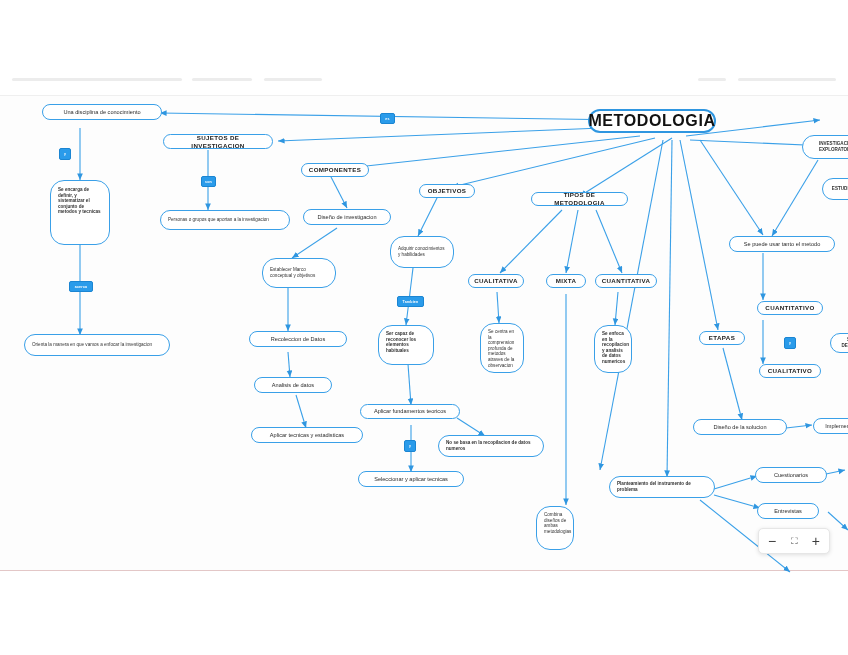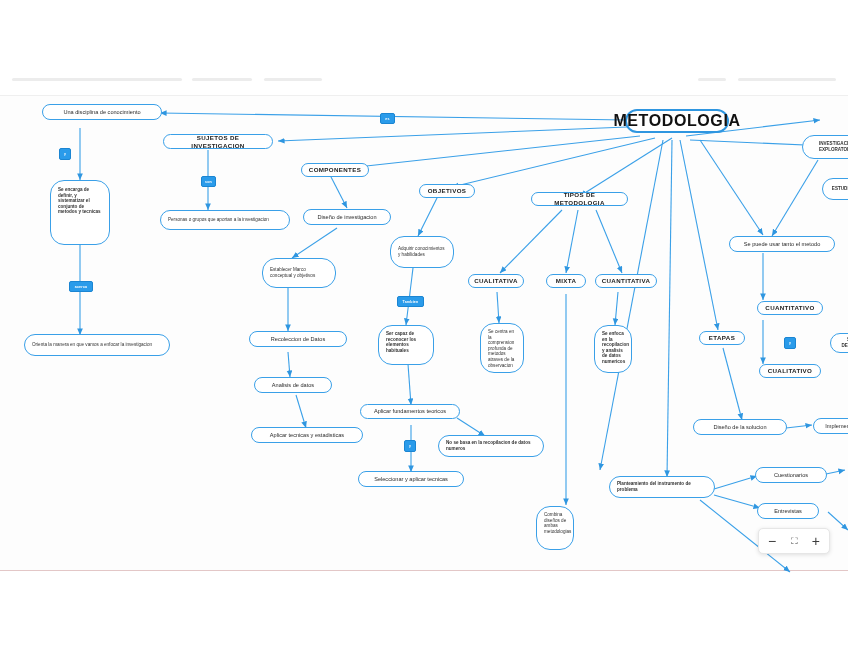--- a/index.html
+++ b/index.html
@@ -147,21 +147,21 @@
       <path d="M723,348 L742,420"></path>
       <path d="M786,428 L812,425"></path>
       <path d="M714,489 L757,476"></path>
       <path d="M714,495 L760,508"></path>
       <path d="M700,500 L790,572"></path>
       <path d="M826,474 L845,470"></path>
       <path d="M828,512 L848,530"></path>
     </g>
   </svg>
 
-  <div class="node n-main center-txt" style="left:625px;top:109px;width:104px;height:24px;">
+  <div class="node n-main center-txt" style="left:588px;top:109px;width:128px;height:24px;">
     <span>METODOLOGIA</span>
   </div>
 
   <div class="node n-small center-txt" style="left:42px;top:104px;width:120px;height:16px;">
     <span>Una disciplina de conocimiento</span>
   </div>
 
   <div class="node n-tiny left-txt n-bold" style="left:50px;top:180px;width:60px;height:65px;align-items:flex-start;padding-top:6px;">
     <span>Se encarga de definir, y sistematizar el conjunto de metodos y tecnicas</span>
   </div>

